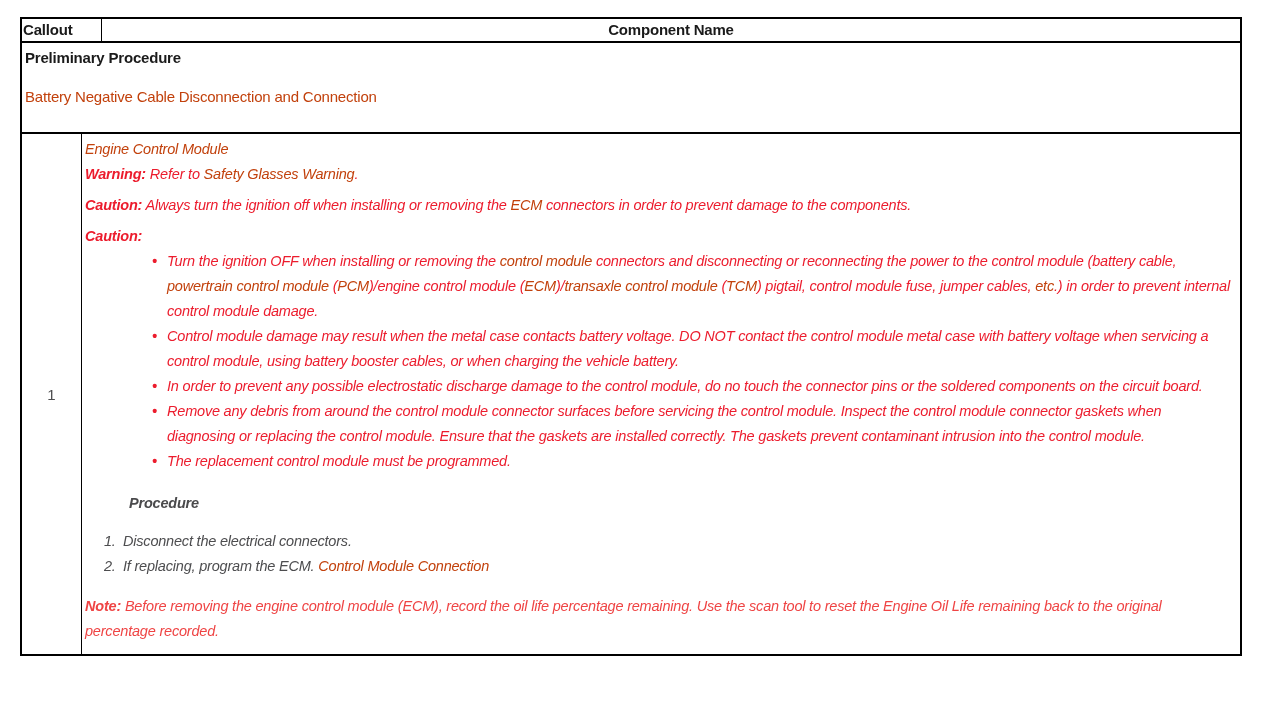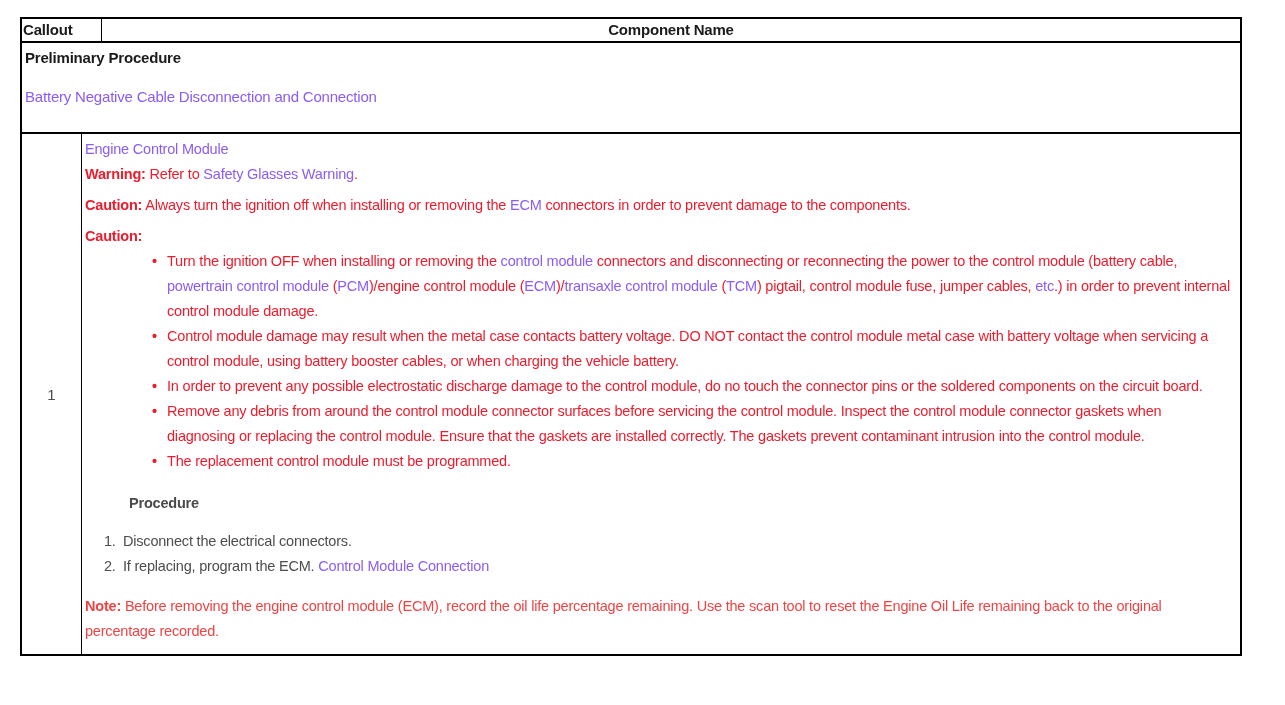--- a/index.html
+++ b/index.html
@@ -15,23 +15,23 @@
 
   .prelim-row { border-bottom: 2px solid #000; padding: 4px 4px 24px 3px; font-size: 15px;
                 line-height: 22px; letter-spacing: -0.2px; }
   .prelim-heading { font-weight: bold; color: #1a1a1a; }
   .prelim-link { margin-top: 17px; }
 
   .body-row { display: flex; }
   .callout-cell { width: 60px; border-right: 1px solid #000; display: flex; align-items: center;
                   justify-content: center; color: #4d4d4f; font-size: 15px; }
   .component-cell { flex: 1; padding: 3px 8px 10px 3px; font-size: 14.5px; line-height: 25px;
-                    letter-spacing: -0.2px; color: #1a1a1a; }
+                    letter-spacing: -0.2px; color: #1a1a1a; font-style: italic; }
 
-  .lnk { color: #8b5cf6; cursor: pointer; text-decoration: none; }
+  .lnk { color: #c2410c; cursor: pointer; text-decoration: none; }
   .red { color: #ec1c2d; }
   .bold { font-weight: bold; }
   .p { margin: 0; }
   .p-caution1 { margin-top: 6px; }
   .p-caution2-label { margin-top: 6px; }
 
   .bullets { list-style: none; margin: 0; padding: 0 0 0 34px; color: #ec1c2d; }
   .bullet { position: relative; margin-left: 48px; }
   .bullet::before { content: "\2022"; position: absolute; left: -15px; top: 0; color: #ec1c2d; font-weight: bold; }
 

